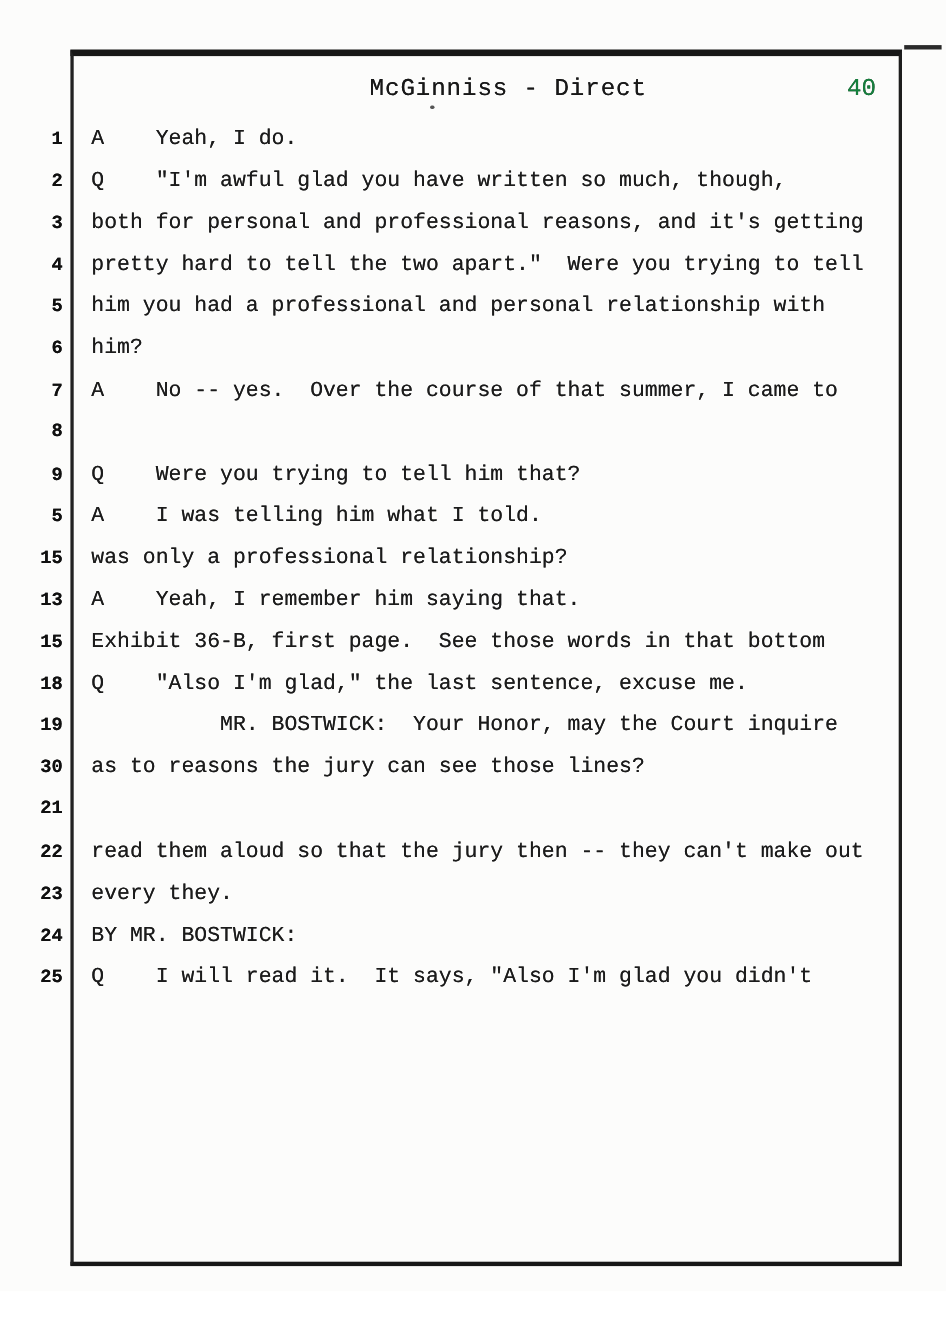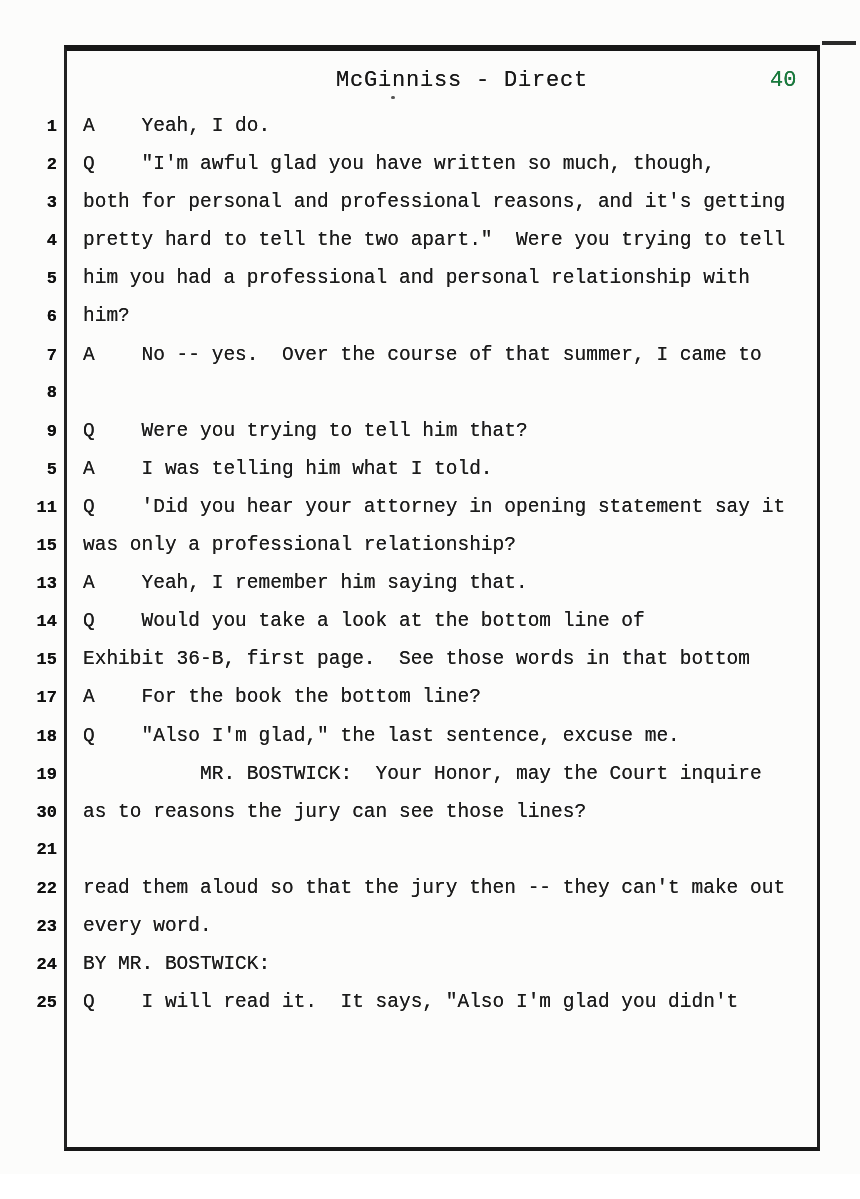--- a/index.html
+++ b/index.html
@@ -120,50 +120,38 @@
     <div class="row">
       <span class="lineno">9</span>
       <span class="linetext">Q    Were you trying to tell him that?</span>
     </div>
 
     <div class="row">
       <span class="lineno">5</span>
       <span class="linetext">A    I was telling him what I told.</span>
     </div>
 
-    <div class="row">
-      <span class="lineno">11</span>
-      <span class="linetext">Q    'Did you hear your attorney in opening statement say it</span>
-    </div>
 
     <div class="row">
       <span class="lineno">15</span>
       <span class="linetext">was only a professional relationship?</span>
     </div>
 
     <div class="row">
       <span class="lineno">13</span>
       <span class="linetext">A    Yeah, I remember him saying that.</span>
     </div>
 
-    <div class="row">
-      <span class="lineno">14</span>
-      <span class="linetext">Q    Would you take a look at the bottom line of</span>
-    </div>
 
     <div class="row">
       <span class="lineno">15</span>
       <span class="linetext">Exhibit 36-B, first page.  See those words in that bottom</span>
     </div>
 
 
-    <div class="row">
-      <span class="lineno">17</span>
-      <span class="linetext">A    For the book the bottom line?</span>
-    </div>
 
     <div class="row">
       <span class="lineno">18</span>
       <span class="linetext">Q    "Also I'm glad," the last sentence, excuse me.</span>
     </div>
 
     <div class="row">
       <span class="lineno">19</span>
       <span class="linetext">          MR. BOSTWICK:  Your Honor, may the Court inquire</span>
     </div>
@@ -177,21 +165,21 @@
       <span class="lineno">21</span>
     </div>
 
     <div class="row">
       <span class="lineno">22</span>
       <span class="linetext">read them aloud so that the jury then -- they can't make out</span>
     </div>
 
     <div class="row">
       <span class="lineno">23</span>
-      <span class="linetext">every word.</span>
+      <span class="linetext">every they.</span>
     </div>
 
     <div class="row">
       <span class="lineno">24</span>
       <span class="linetext">BY MR. BOSTWICK:</span>
     </div>
 
     <div class="row">
       <span class="lineno">25</span>
       <span class="linetext">Q    I will read it.  It says, "Also I'm glad you didn't</span>

